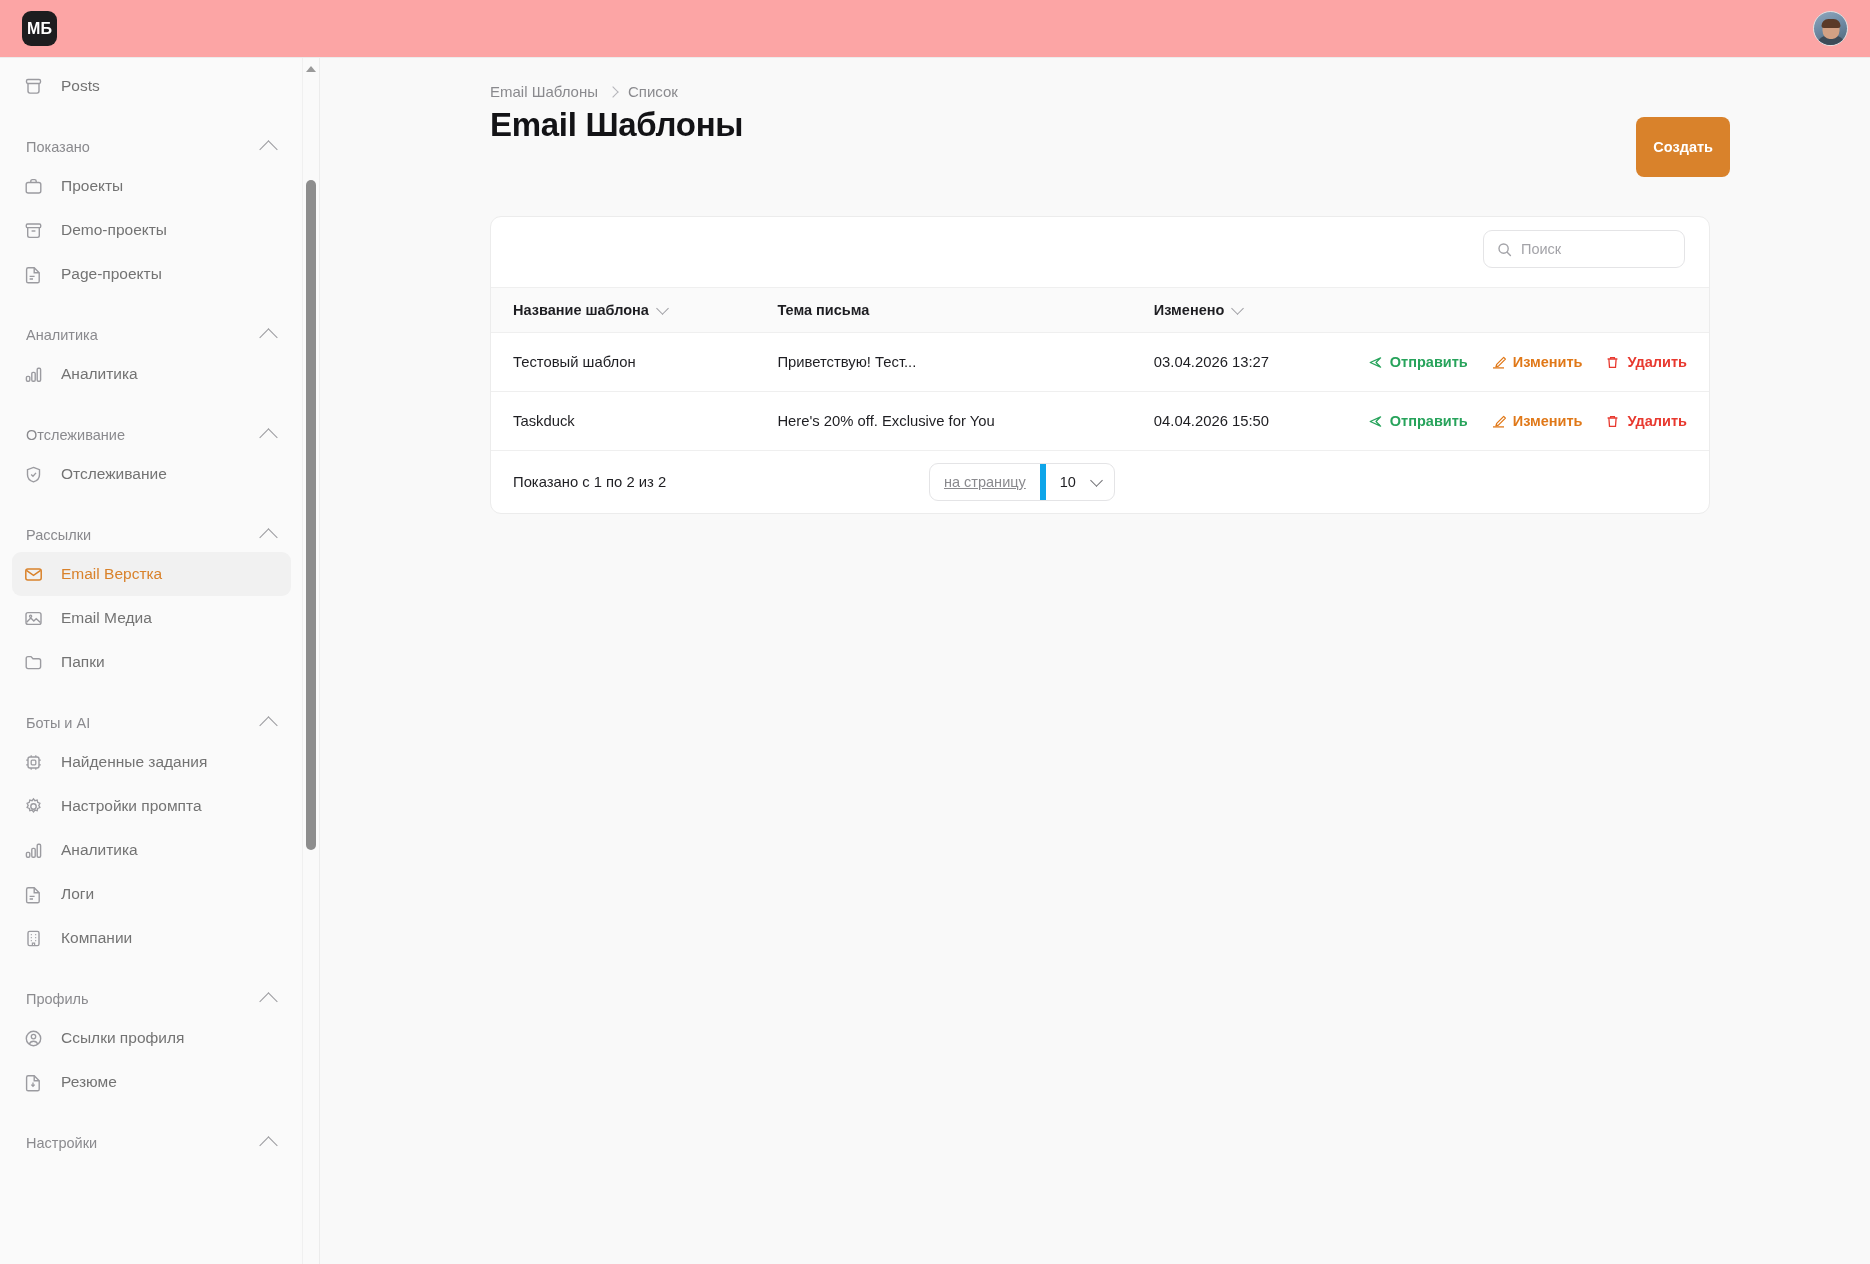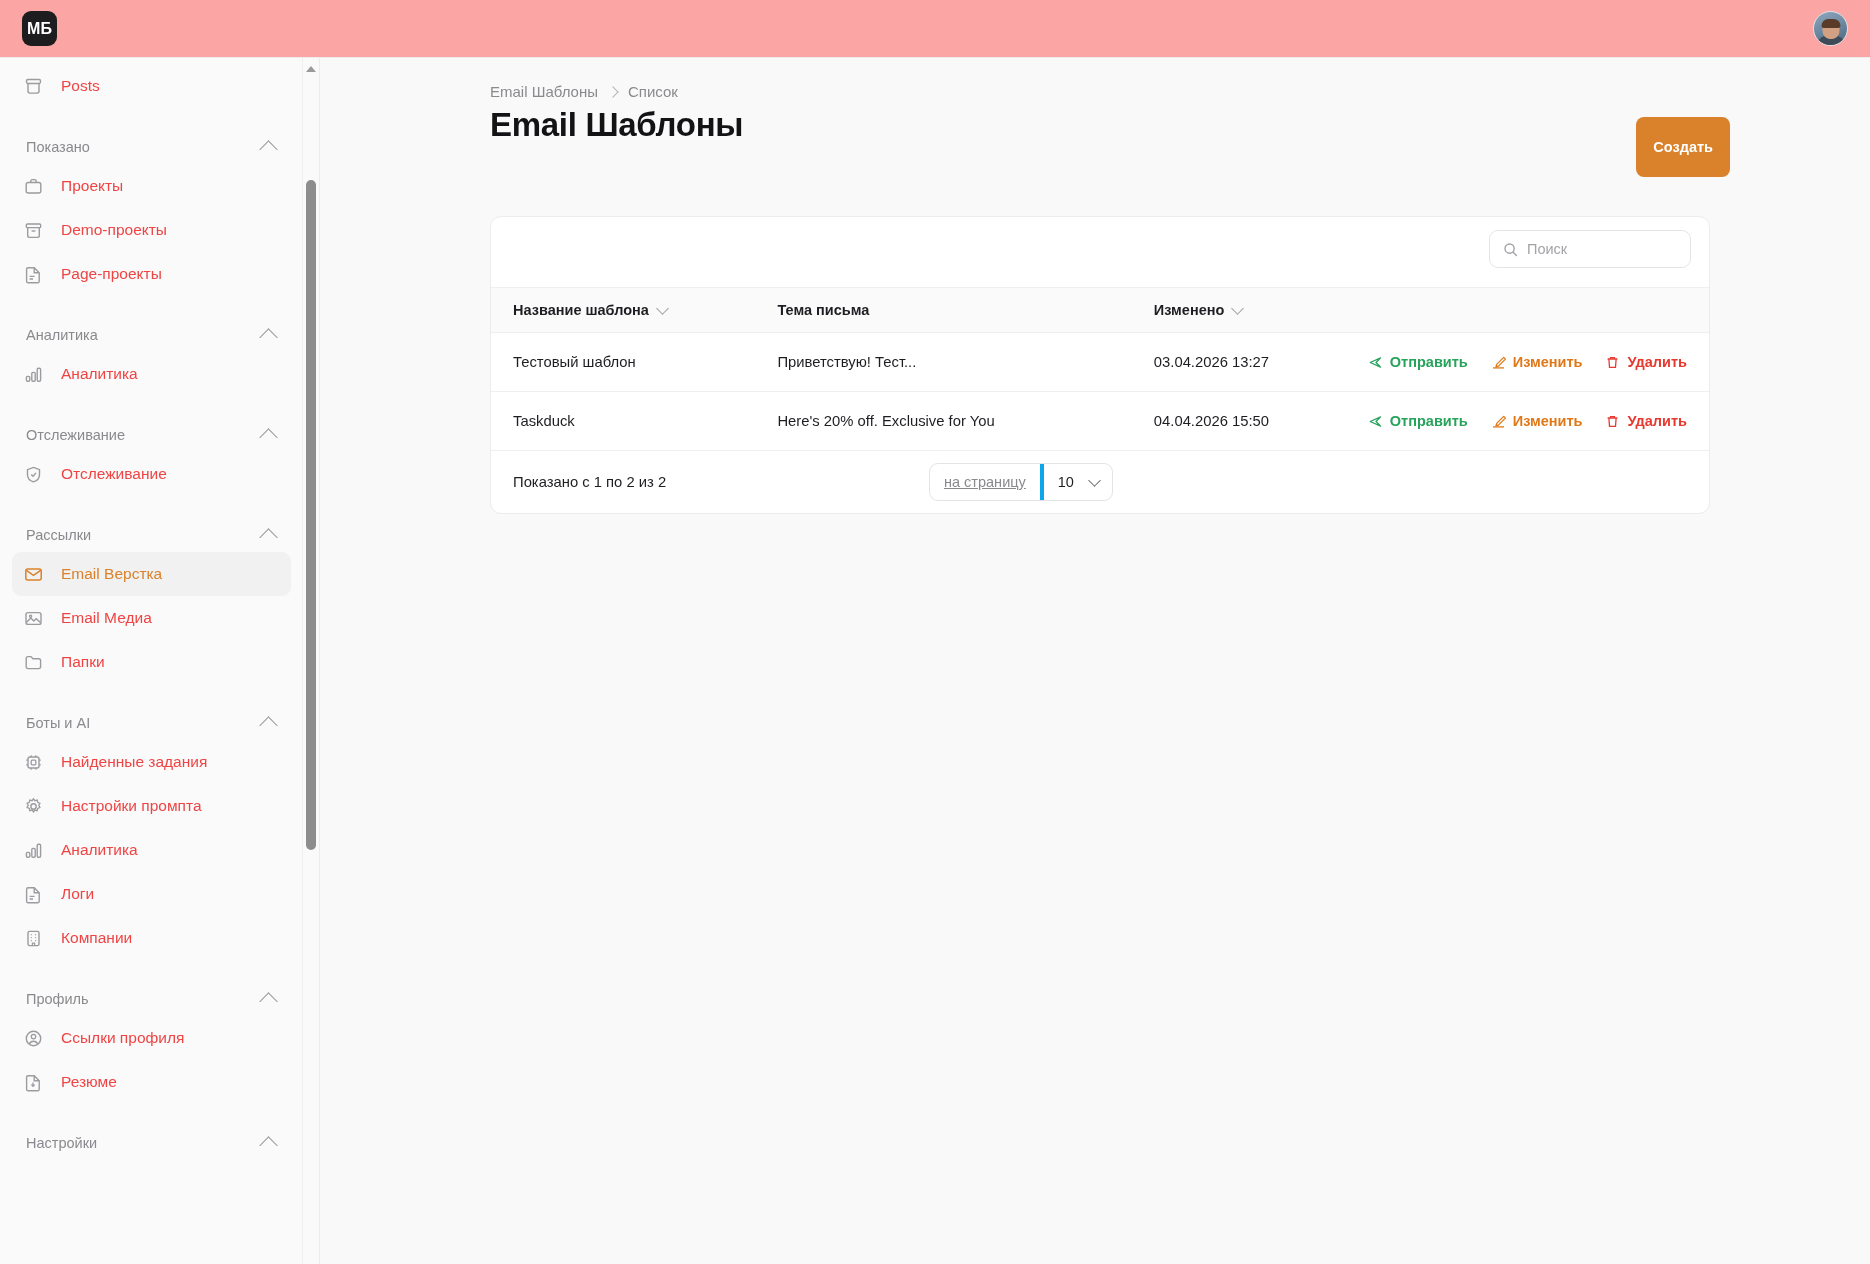--- a/index.html
+++ b/index.html
@@ -81,21 +81,21 @@
     margin-top: 4px;
   }
   .nav-item {
     display: flex; align-items: center;
     gap: 17px;
     height: 44px;
     margin: 0 12px;
     padding-left: 11px;
     border-radius: 9px;
     font-size: 15.5px;
-    color: #ef4444;
+    color: #737373;
     cursor: pointer;
   }
   .nav-item.active { background: #f1f1f1; color: #d9822b; }
   .nav-item .ico { width: 21px; height: 21px; flex: 0 0 21px; display:block; }
   .nav-item .ico svg { display: block; width: 21px; height: 21px; }
   .nav-item .ico svg * { stroke: #9b9ba0; }
   .nav-item.active .ico svg * { stroke: #d9822b; }
   .nav-gap { height: 22px; }
 
   
@@ -154,21 +154,21 @@
   .card {
     position: absolute; left: 170px; top: 158px;
     width: 1220px;
     background: #fff;
     border: 1px solid #ececec;
     border-radius: 11px;
     overflow: hidden;
   }
   .card-top { height: 70px; position: relative; }
   .search-box {
-    position: absolute; right: 18px; top: 13px;
+    position: absolute; right: 24px; top: 13px;
     width: 202px; height: 38px;
     border: 1px solid #e4e4e6; border-radius: 9px;
     display: flex; align-items: center; gap: 9px;
     padding: 0 13px;
     background: #fff;
   }
   .search-box .ph { font-size: 14.5px; color: #a3a3a8; }
   .mag { width: 15px; height: 15px; flex: 0 0 15px; }
   .mag svg { display:block; }
 
@@ -234,21 +234,21 @@
     overflow: hidden; background: #fff;
   }
   .perpage .lbl {
     display: flex; align-items: center;
     padding: 0 14px;
     font-size: 14.5px; color: #8a8a8e; text-decoration: underline;
   }
   .perpage .val {
     display: flex; align-items: center; gap: 16px;
     padding: 0 13px 0 14px;
-    border-left: 4px solid #0ea5e9;
+    border-left: 6px solid #0ea5e9;
     font-size: 14.5px; color: #1e1e22;
   }
   .dd-chev {
     width: 9px; height: 9px;
     border-right: 1.6px solid #6e6e73;
     border-bottom: 1.6px solid #6e6e73;
     transform: rotate(45deg);
     margin-top: -4px;
   }
 </style>

